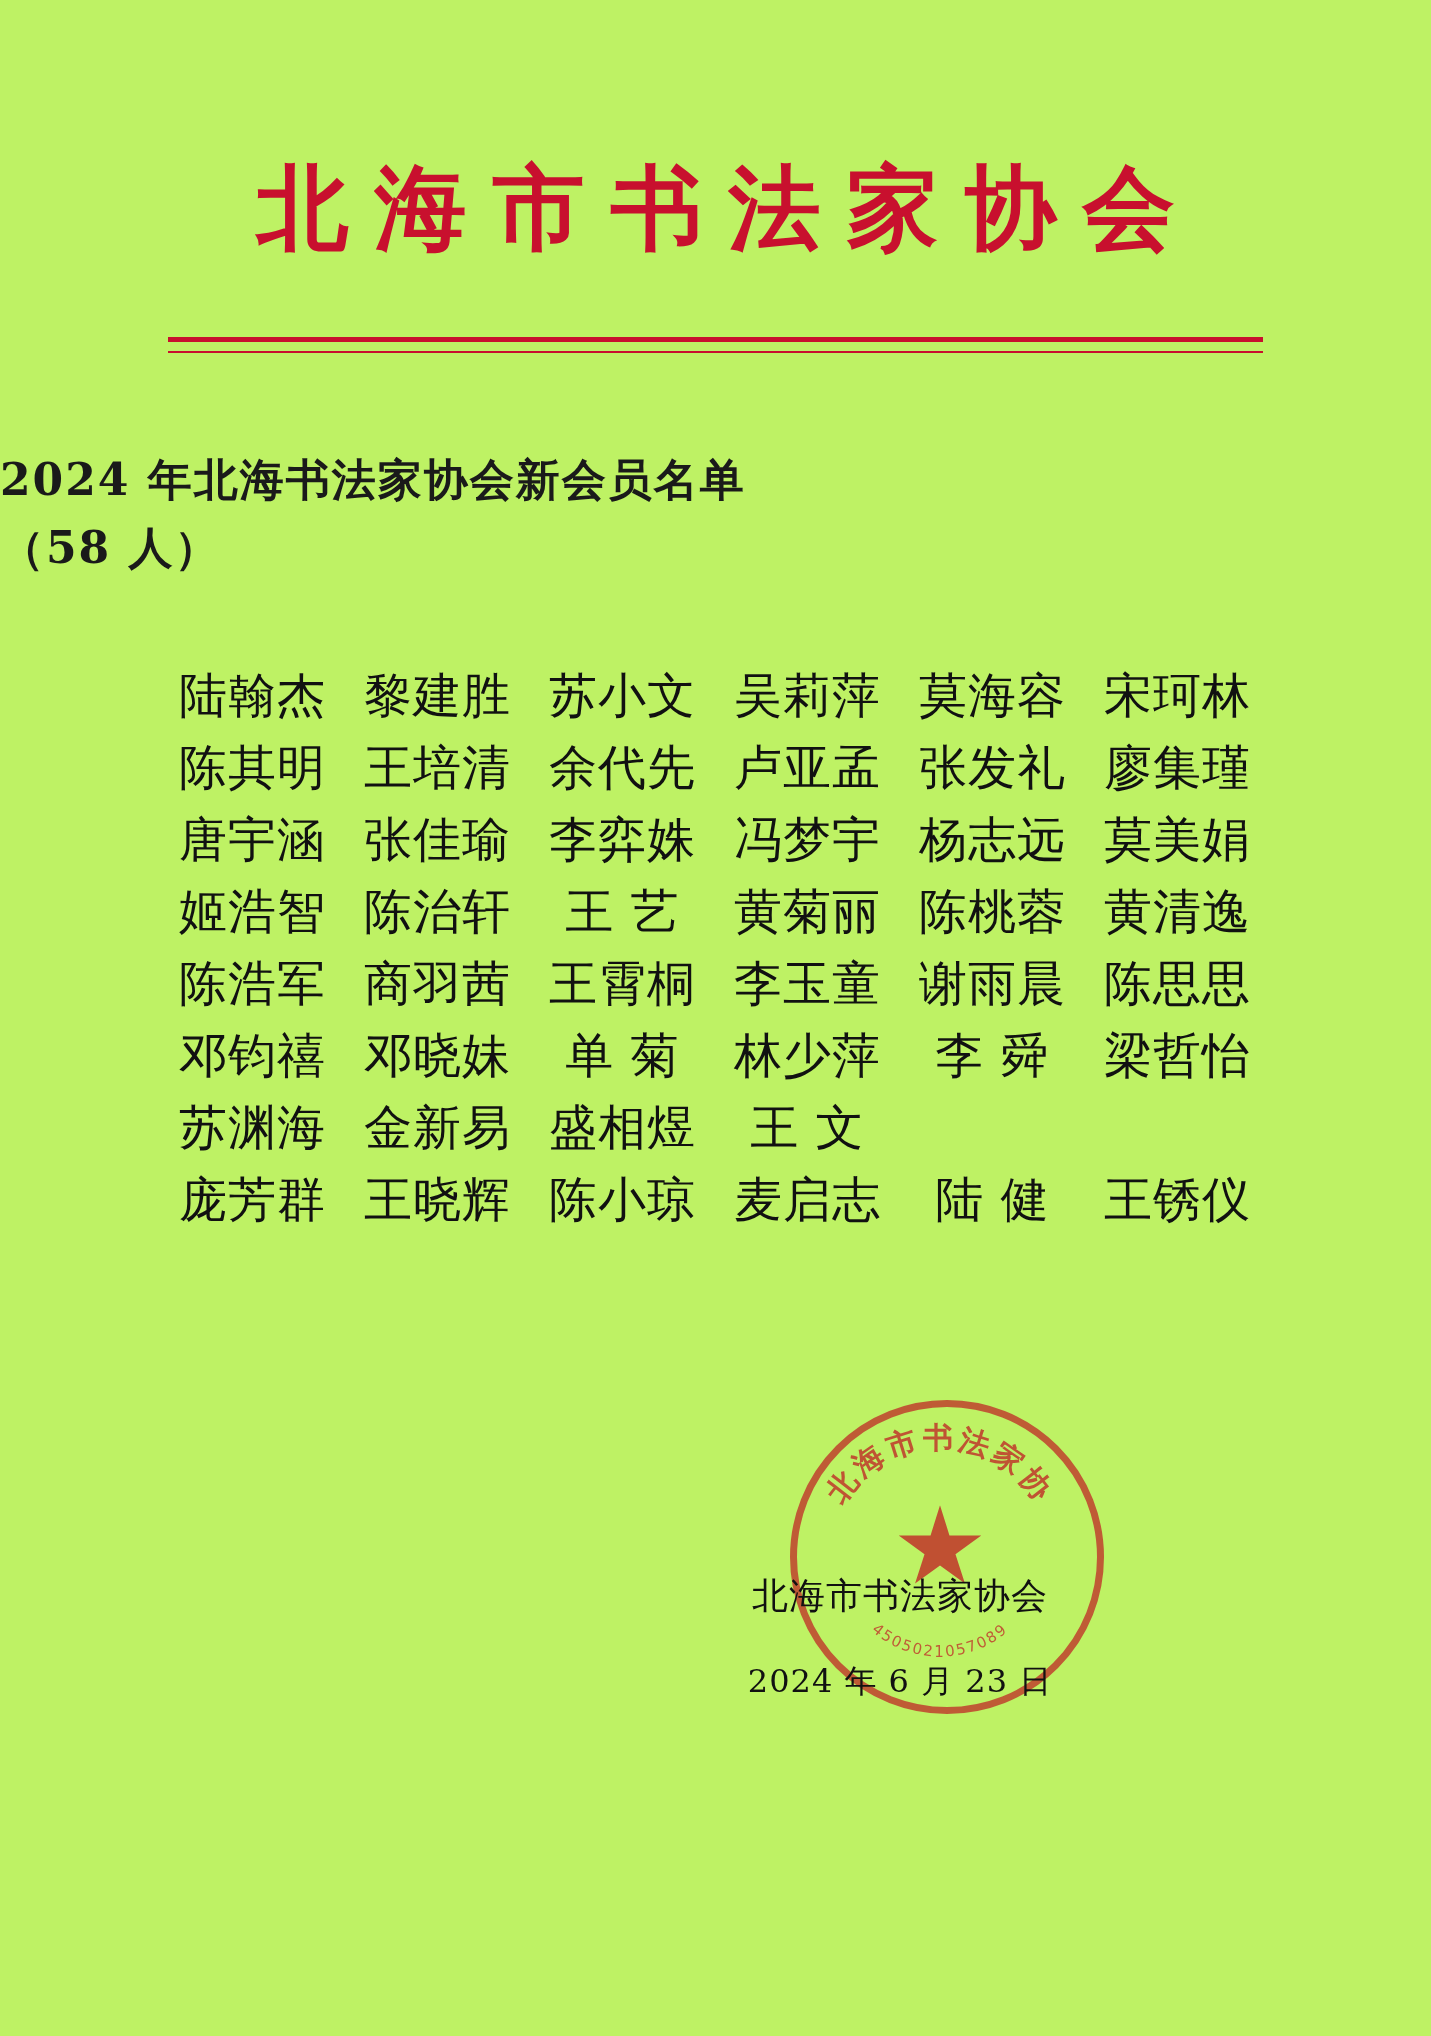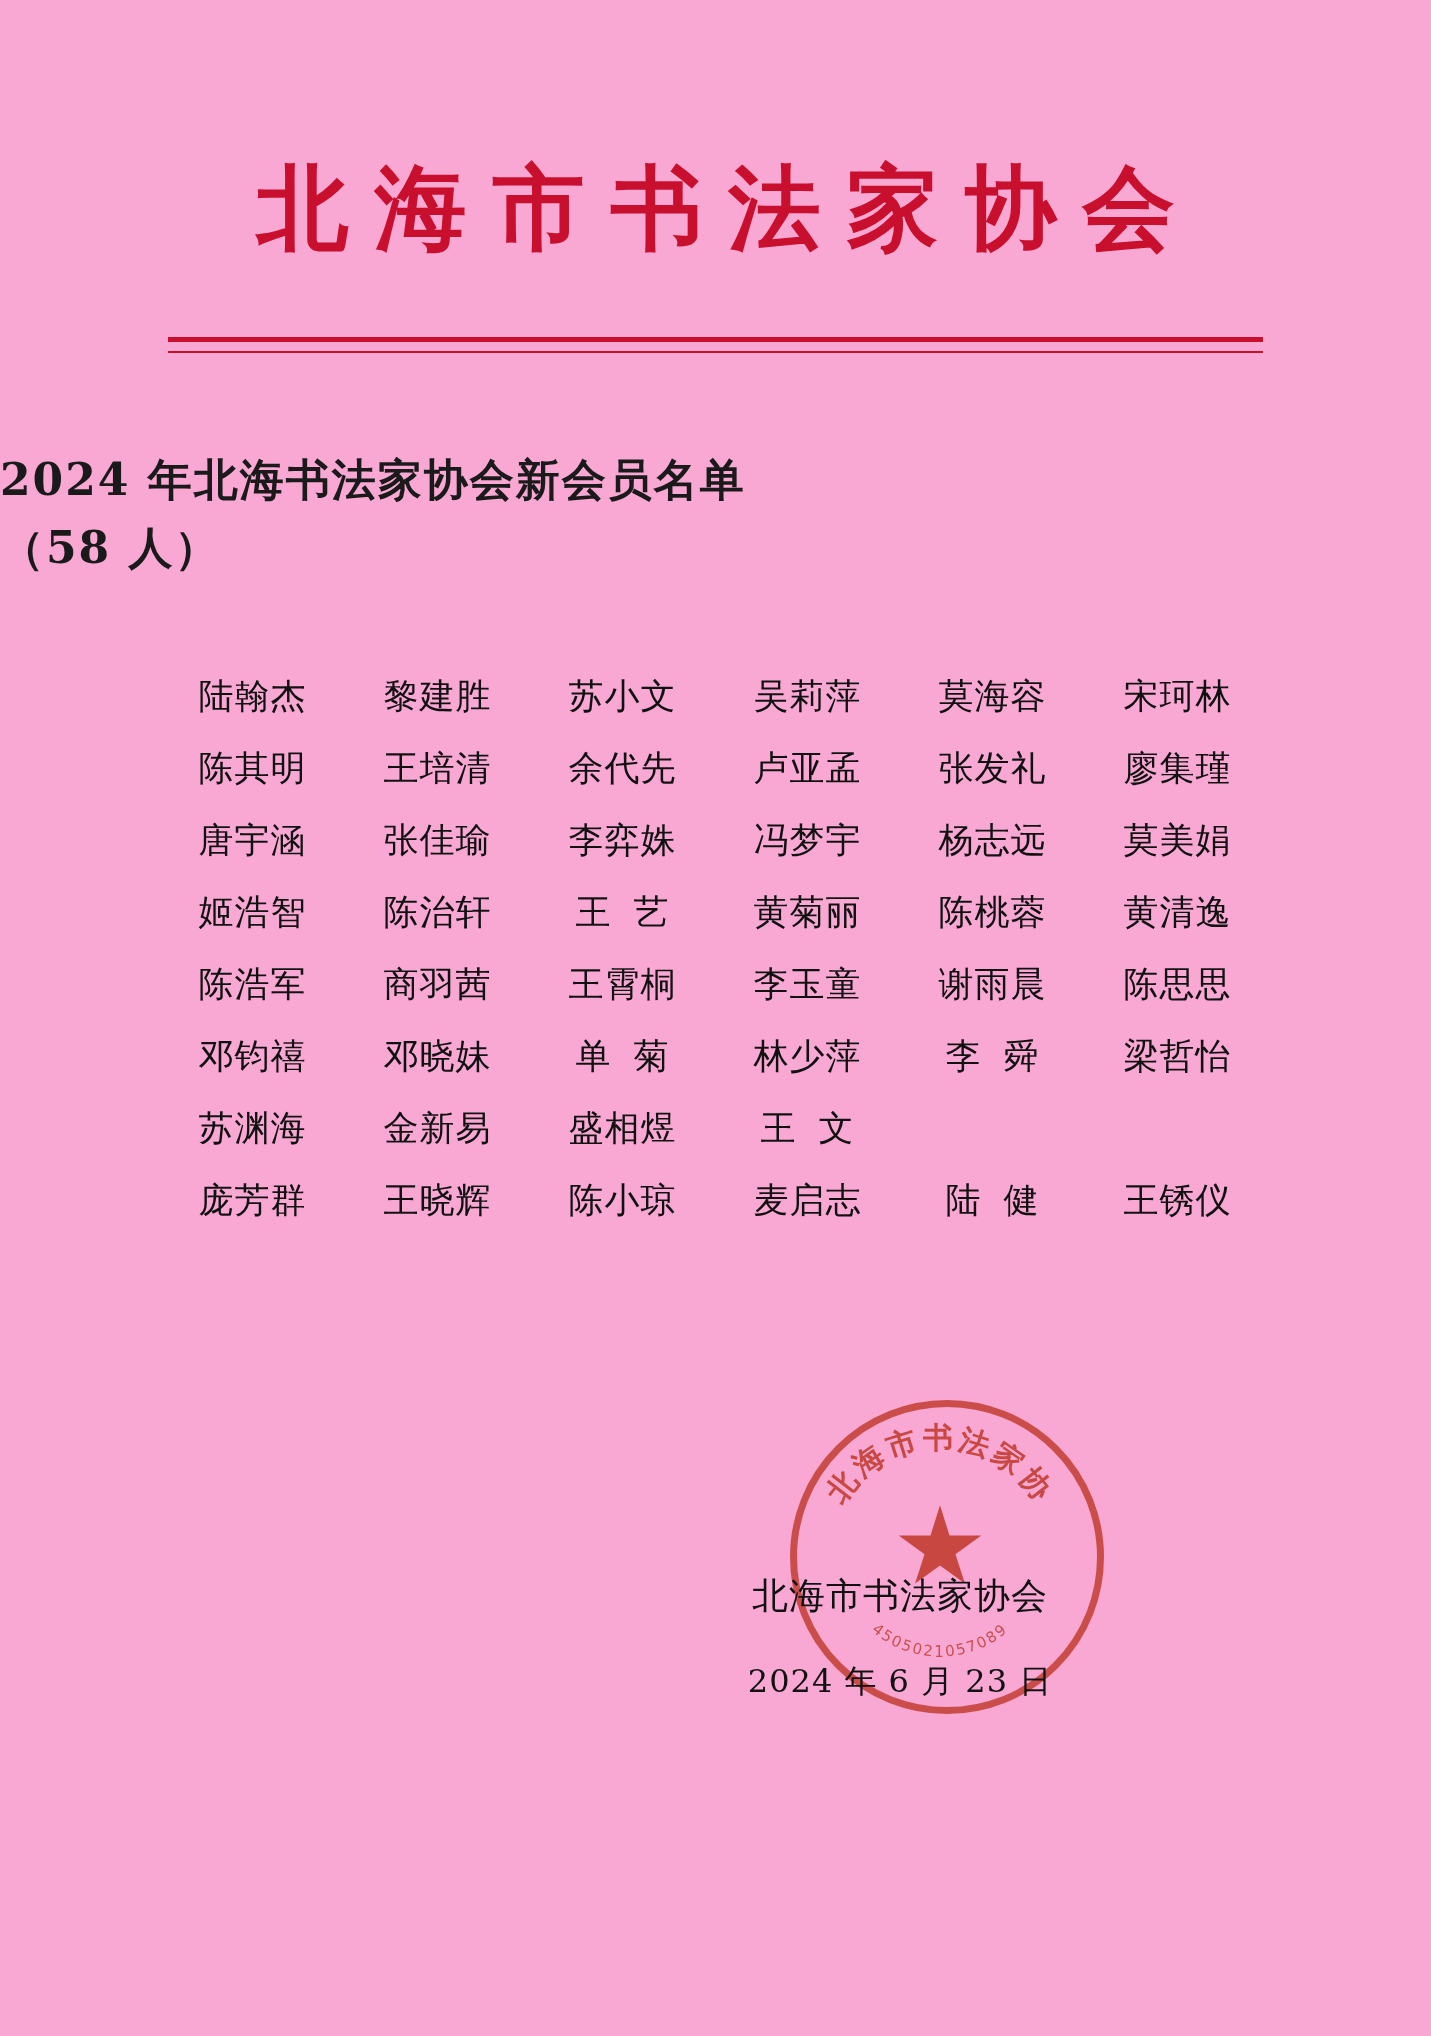--- a/index.html
+++ b/index.html
@@ -11,21 +11,21 @@
     width: 1431px;
     height: 2036px;
     position: relative;
     font-family: "DejaVu Serif", "Liberation Serif", serif;
     overflow: hidden;
   }
 
   .page {
     position: absolute;
     inset: 0;
-    background: #f9a8d4;
+    background: #bef264;
   }
 
   
   .letterhead {
     position: absolute;
     top: 160px;
     left: 0;
     right: 0;
     text-align: center;
   }
@@ -86,25 +86,24 @@
     width: 1110px;
   }
   .name-row {
     display: flex;
     height: 72px;
     align-items: center;
   }
   .name-cell {
     width: 16.666%;
     text-align: center;
-    font-size: 35px;
+    font-size: 48px;
     color: #111111;
     letter-spacing: 1px;
     white-space: nowrap;
-    font-family: Liberation Mono, monospace;
   }
   .name-cell.narrow {
     letter-spacing: -1px;
   }
   .name-cell.empty { }
 
   
   .seal-wrap {
     position: absolute;
     top: 1400px;

